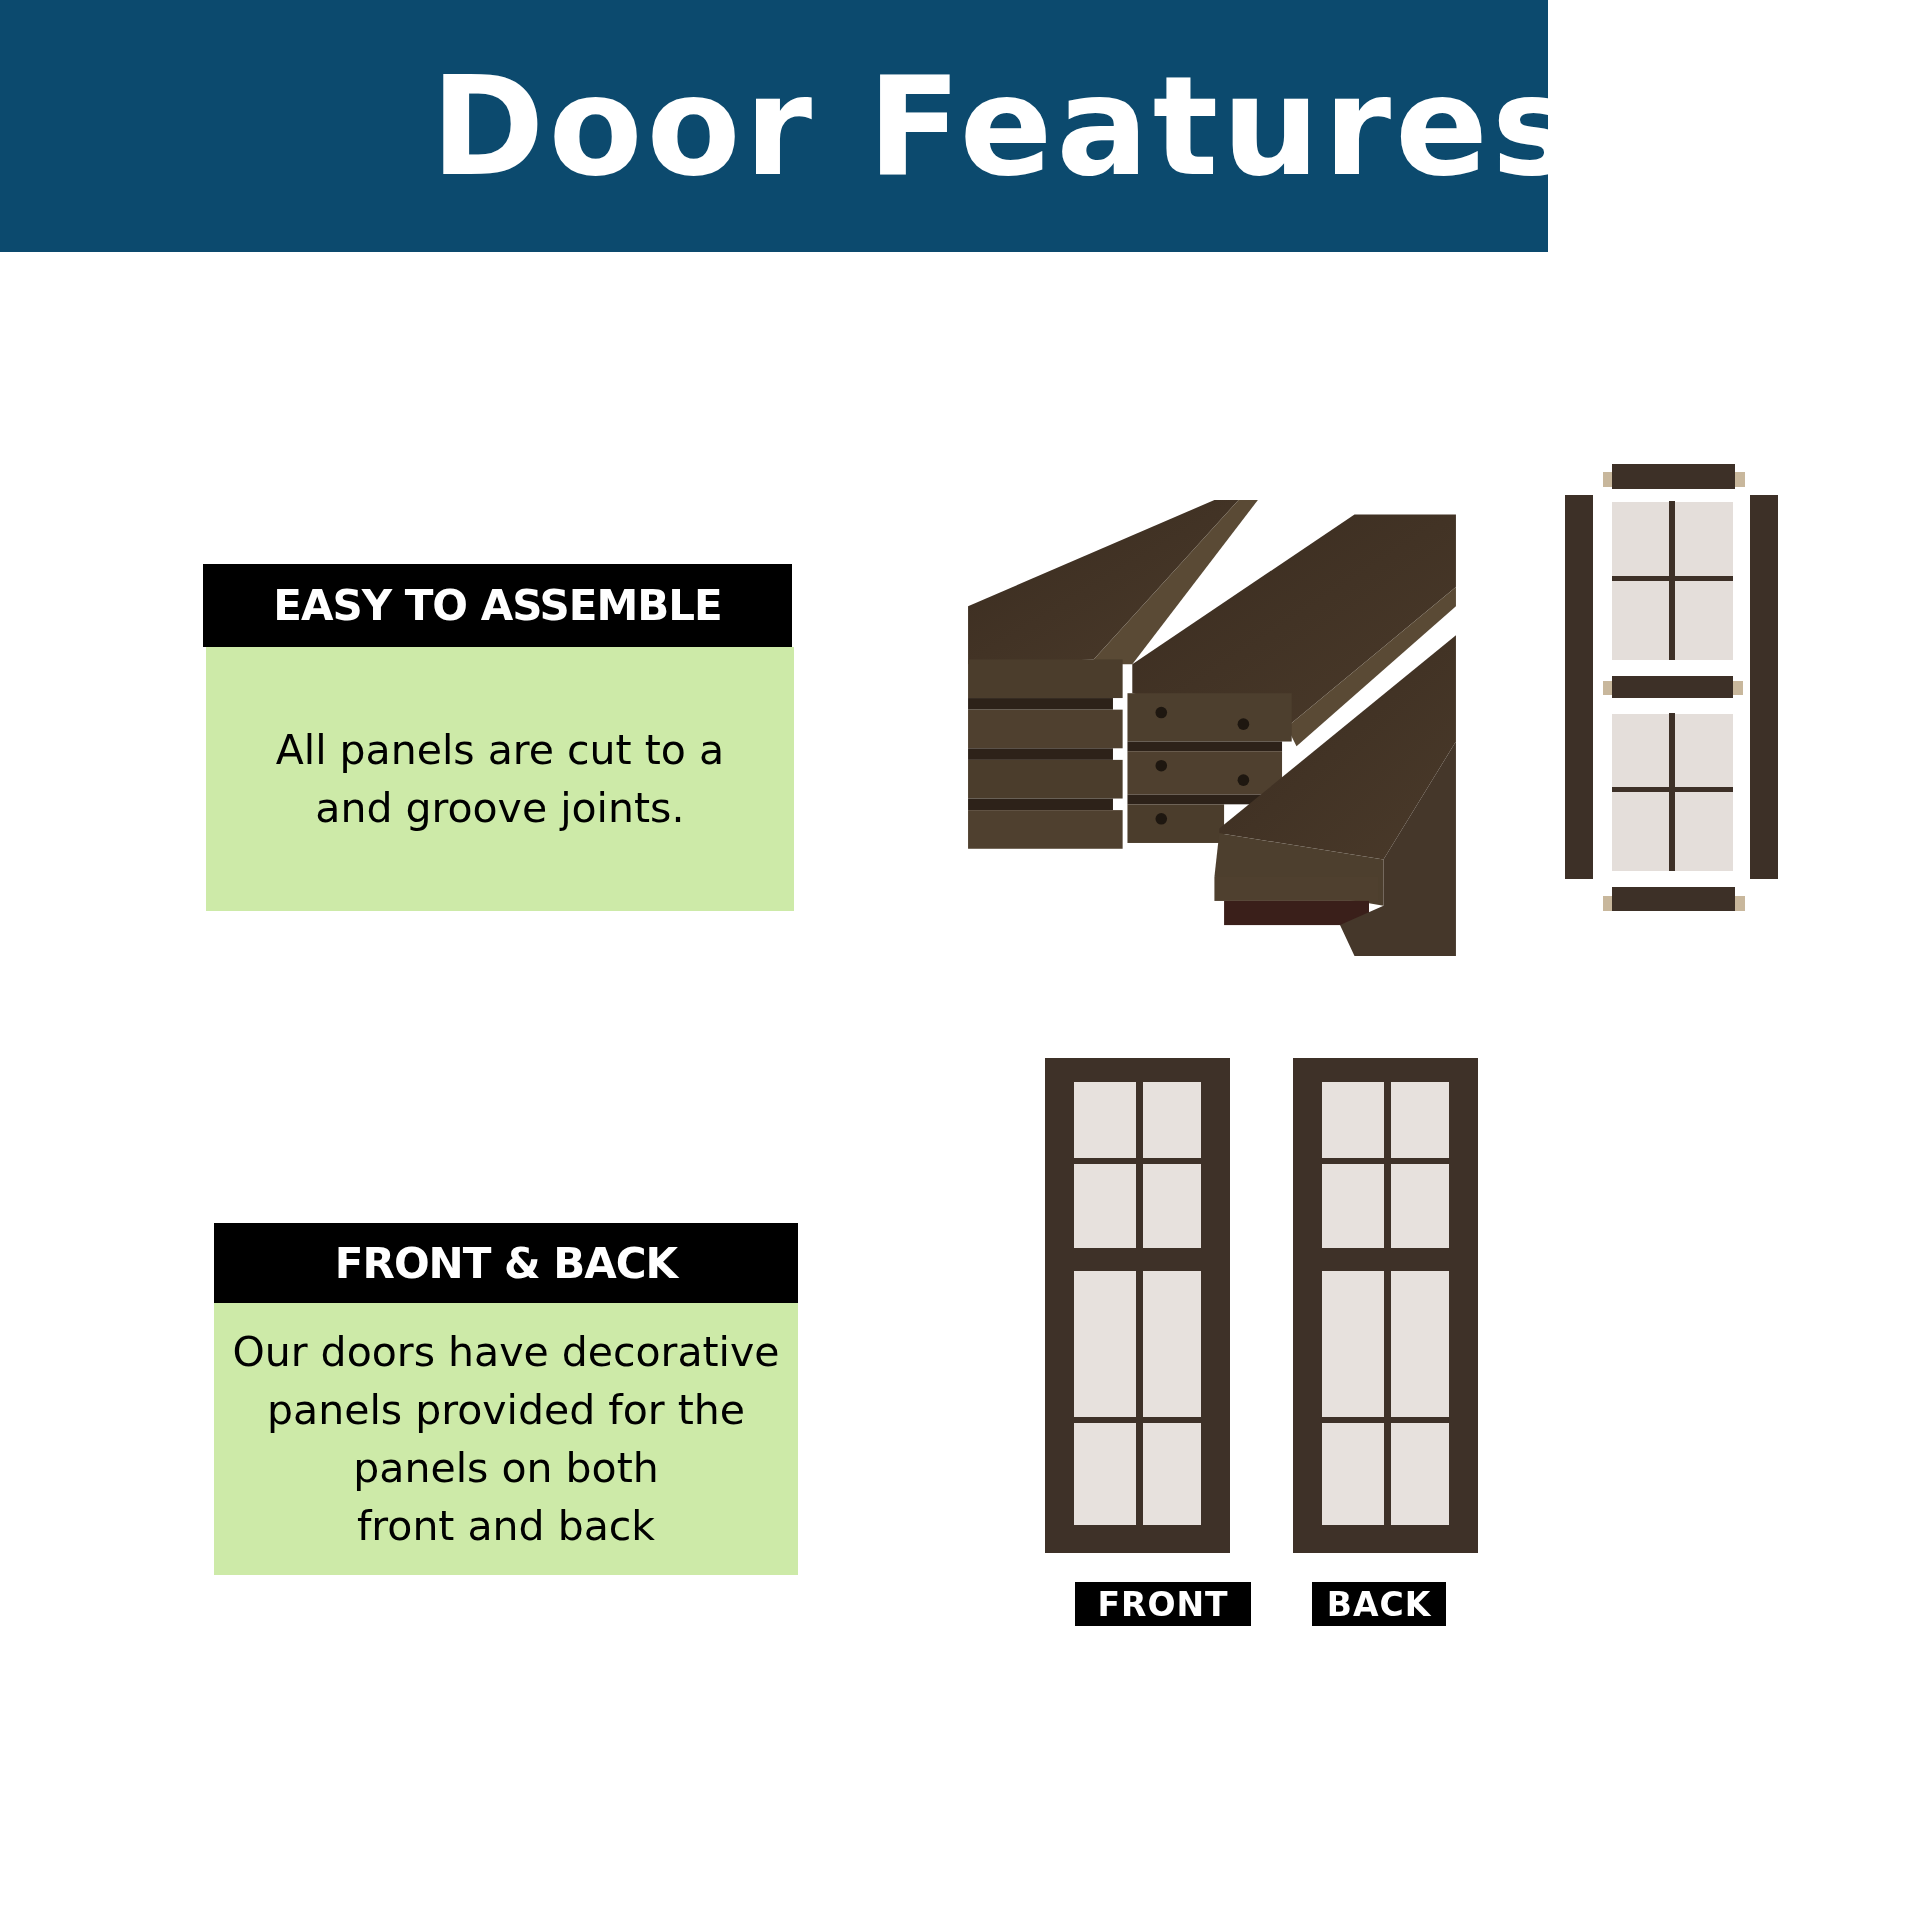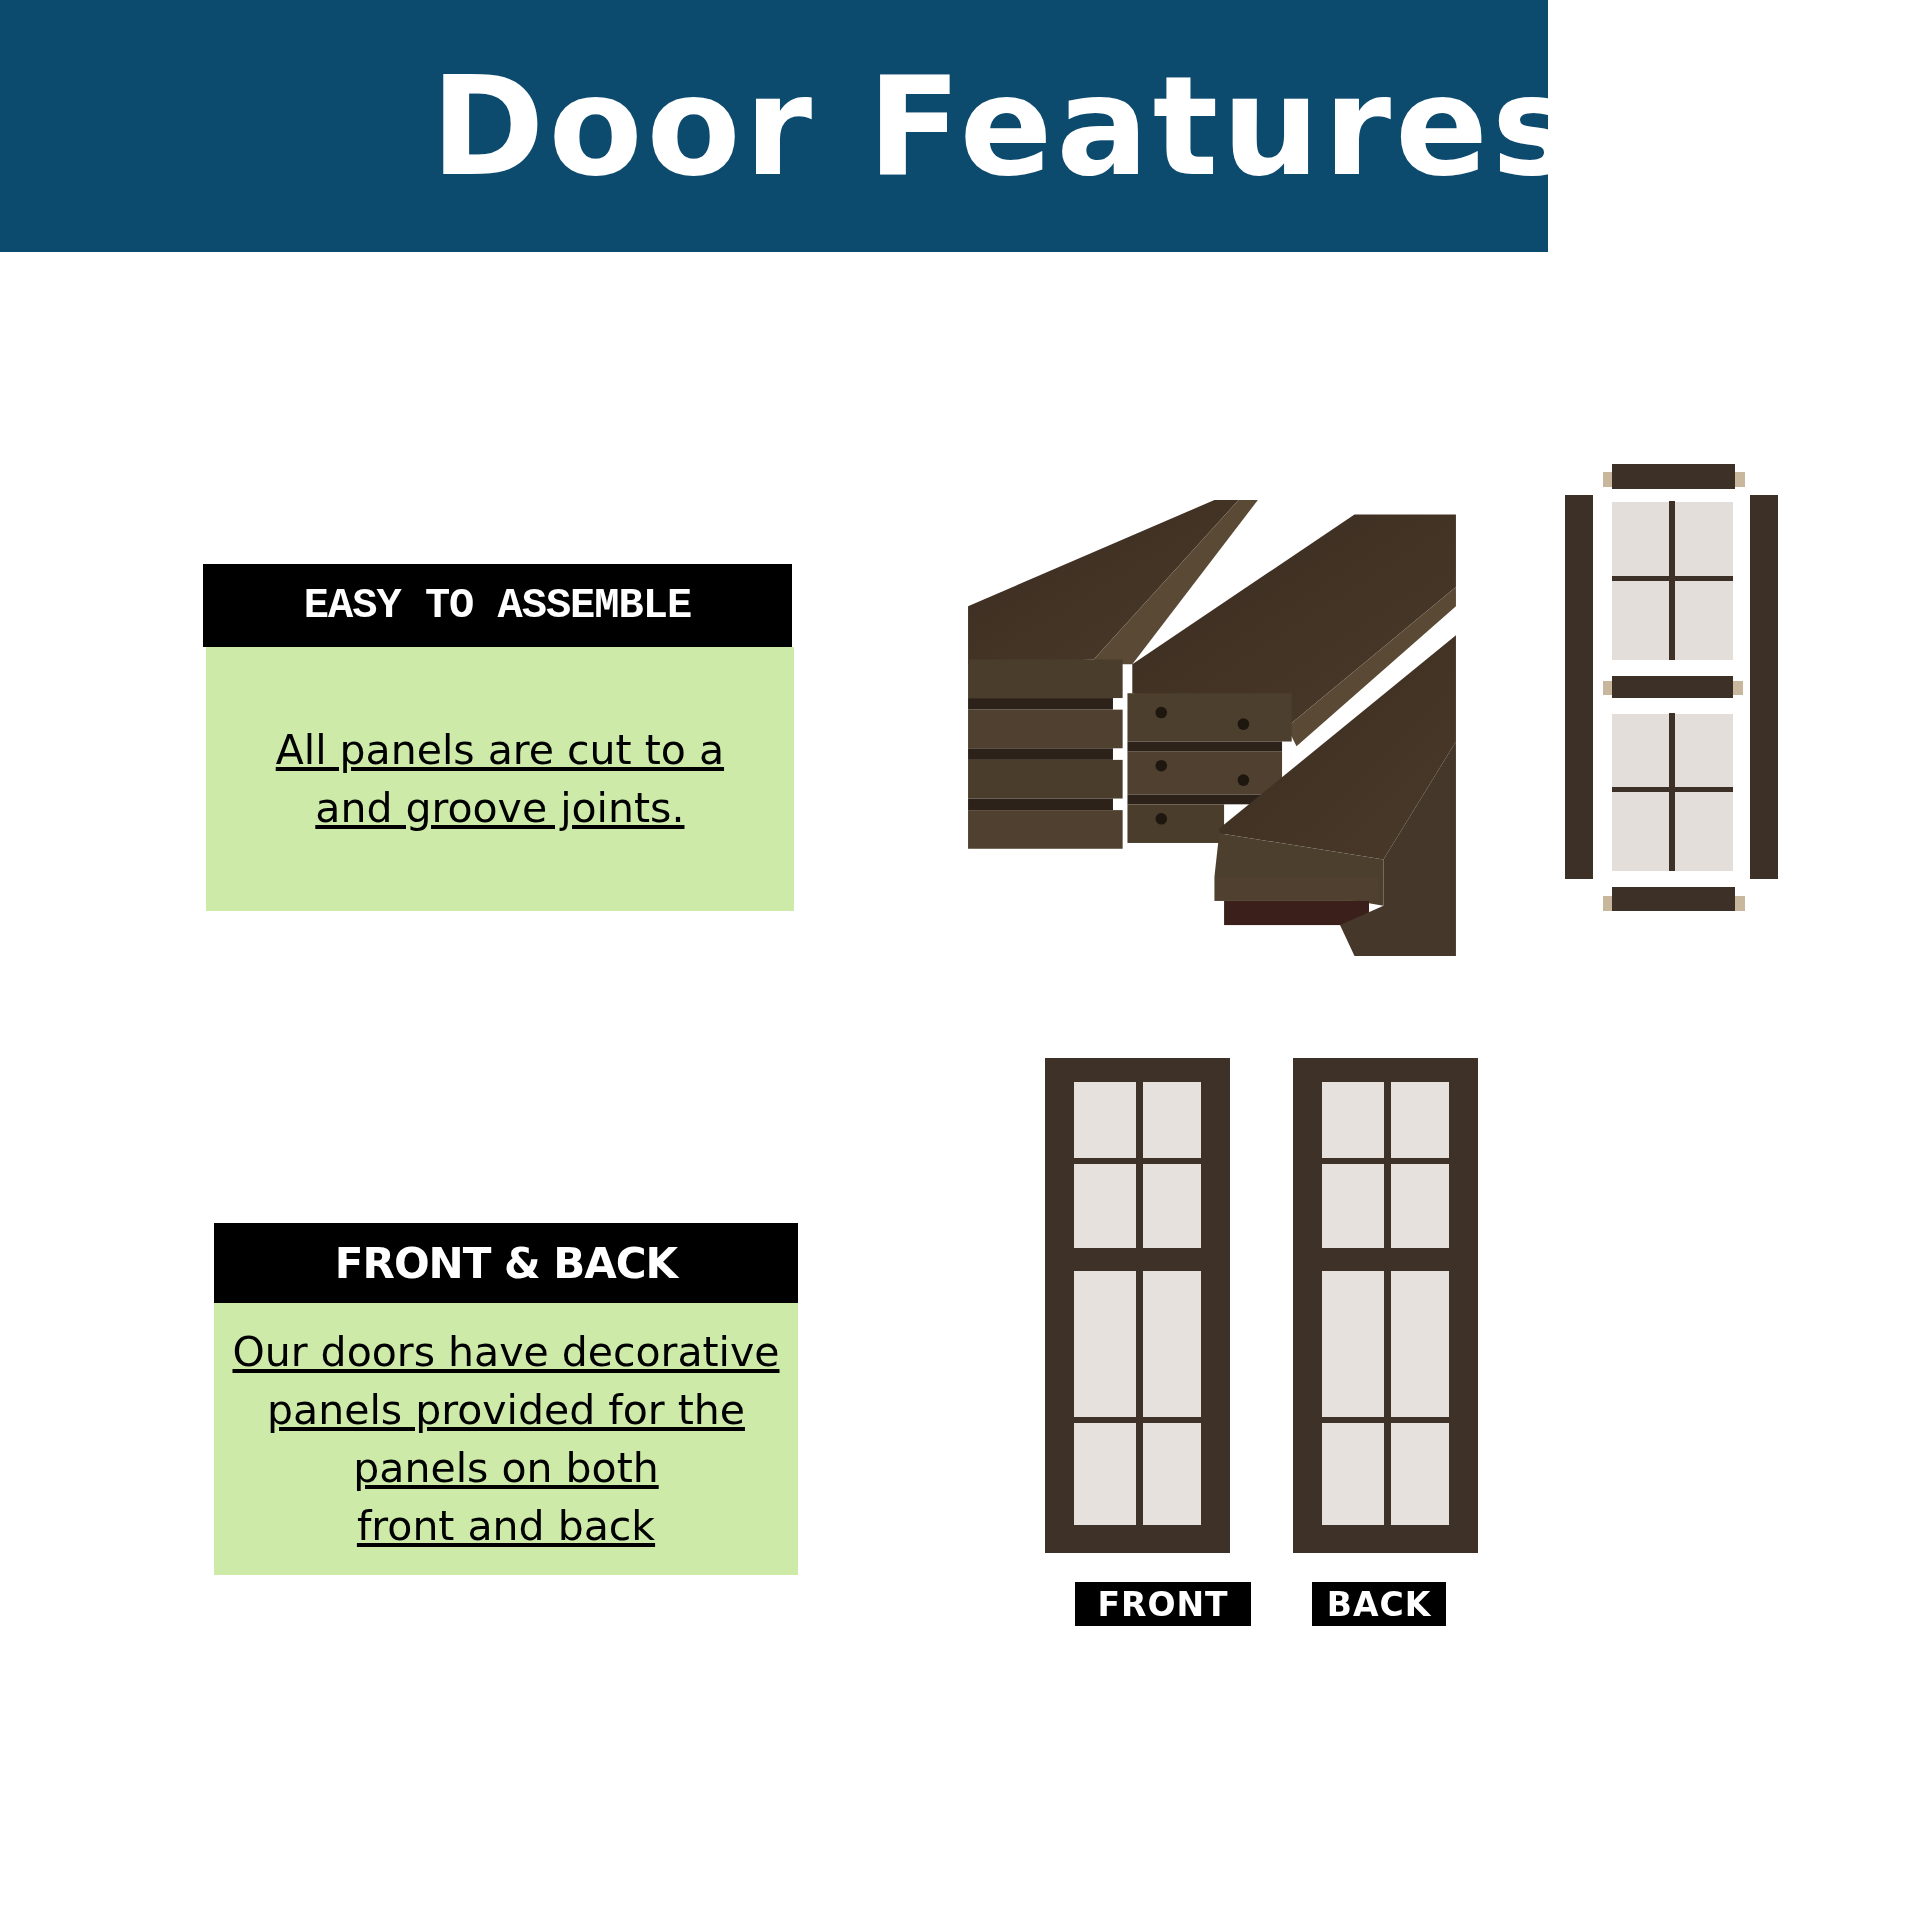--- a/index.html
+++ b/index.html
@@ -1,21 +1,21 @@
 <!DOCTYPE html>
 <html><head>
 <meta charset="utf-8">
 <style>
   html, body { margin:0; padding:0; }
   body { width:1931px; height:1931px; background:#ffffff; position:relative; overflow:hidden; font-family:"Liberation Sans", sans-serif; }
   .banner { position:absolute; left:0; top:0; width:1548px; height:252px; background:#0c4a6e; }
   .banner-title { position:absolute; left:0; top:0; width:2008px; height:252px; display:flex; align-items:center; justify-content:center; color:#fff; font-family:"DejaVu Sans", sans-serif; font-weight:bold; font-size:137px; letter-spacing:3.9px; }
   .card { position:absolute; }
   .card-head { background:#000; color:#fff; font-weight:bold; font-family:"DejaVu Sans", sans-serif; display:flex; align-items:center; justify-content:center; letter-spacing:-1px; }
-  .card-body { background:#cdeaa8; color:#000; font-family:"DejaVu Sans", sans-serif; text-align:center; display:flex; flex-direction:column; justify-content:center;text-decoration:underline; }
+  .card-body { background:#cdeaa8; color:#000; font-family:"DejaVu Sans", sans-serif; text-align:center; display:flex; flex-direction:column; justify-content:center; }
   .card-body span { display:block; }
 
   
   .planks { position:absolute; left:968px; top:500px; width:488px; height:456px; overflow:hidden; }
 
   
   .exploded { position:absolute; left:1482px; top:430px; width:381px; height:602px; background:#fff; }
   .part { position:absolute; background:#3d3027; }
   .pane { position:absolute; background:#e4deda; }
   .tenon { position:absolute; background:#c8b79c; }
@@ -27,21 +27,21 @@
   .door-label { position:absolute; height:44px; background:#000; color:#fff; font-weight:bold; font-family:"DejaVu Sans", sans-serif; font-size:33px; display:flex; align-items:center; justify-content:center; letter-spacing:1px; }
 </style>
 </head>
 <body>
 
 <div class="banner">
   <div class="banner-title">Door Features</div>
 </div>
 
 <div class="card" style="left:203px; top:564px; width:589px;">
-  <div class="card-head" style="height:83px; font-size:42px;font-family:Liberation Mono, monospace;">EASY TO ASSEMBLE</div>
+  <div class="card-head" style="height:83px; font-size:42px;">EASY TO ASSEMBLE</div>
   <div class="card-body" style="height:264px; font-size:41px; line-height:58px; margin-left:2.9px; margin-right:-1.9px;">
     <span>All panels are cut to a</span>
     <span>and groove joints.</span>
   </div>
 </div>
 
 <div class="card" style="left:214px; top:1223px; width:584px;">
   <div class="card-head" style="height:80px; font-size:42px;text-align:center;">FRONT &amp; BACK</div>
   <div class="card-body" style="height:272px; font-size:41px; line-height:58px;">
     <span>Our doors have decorative</span>

